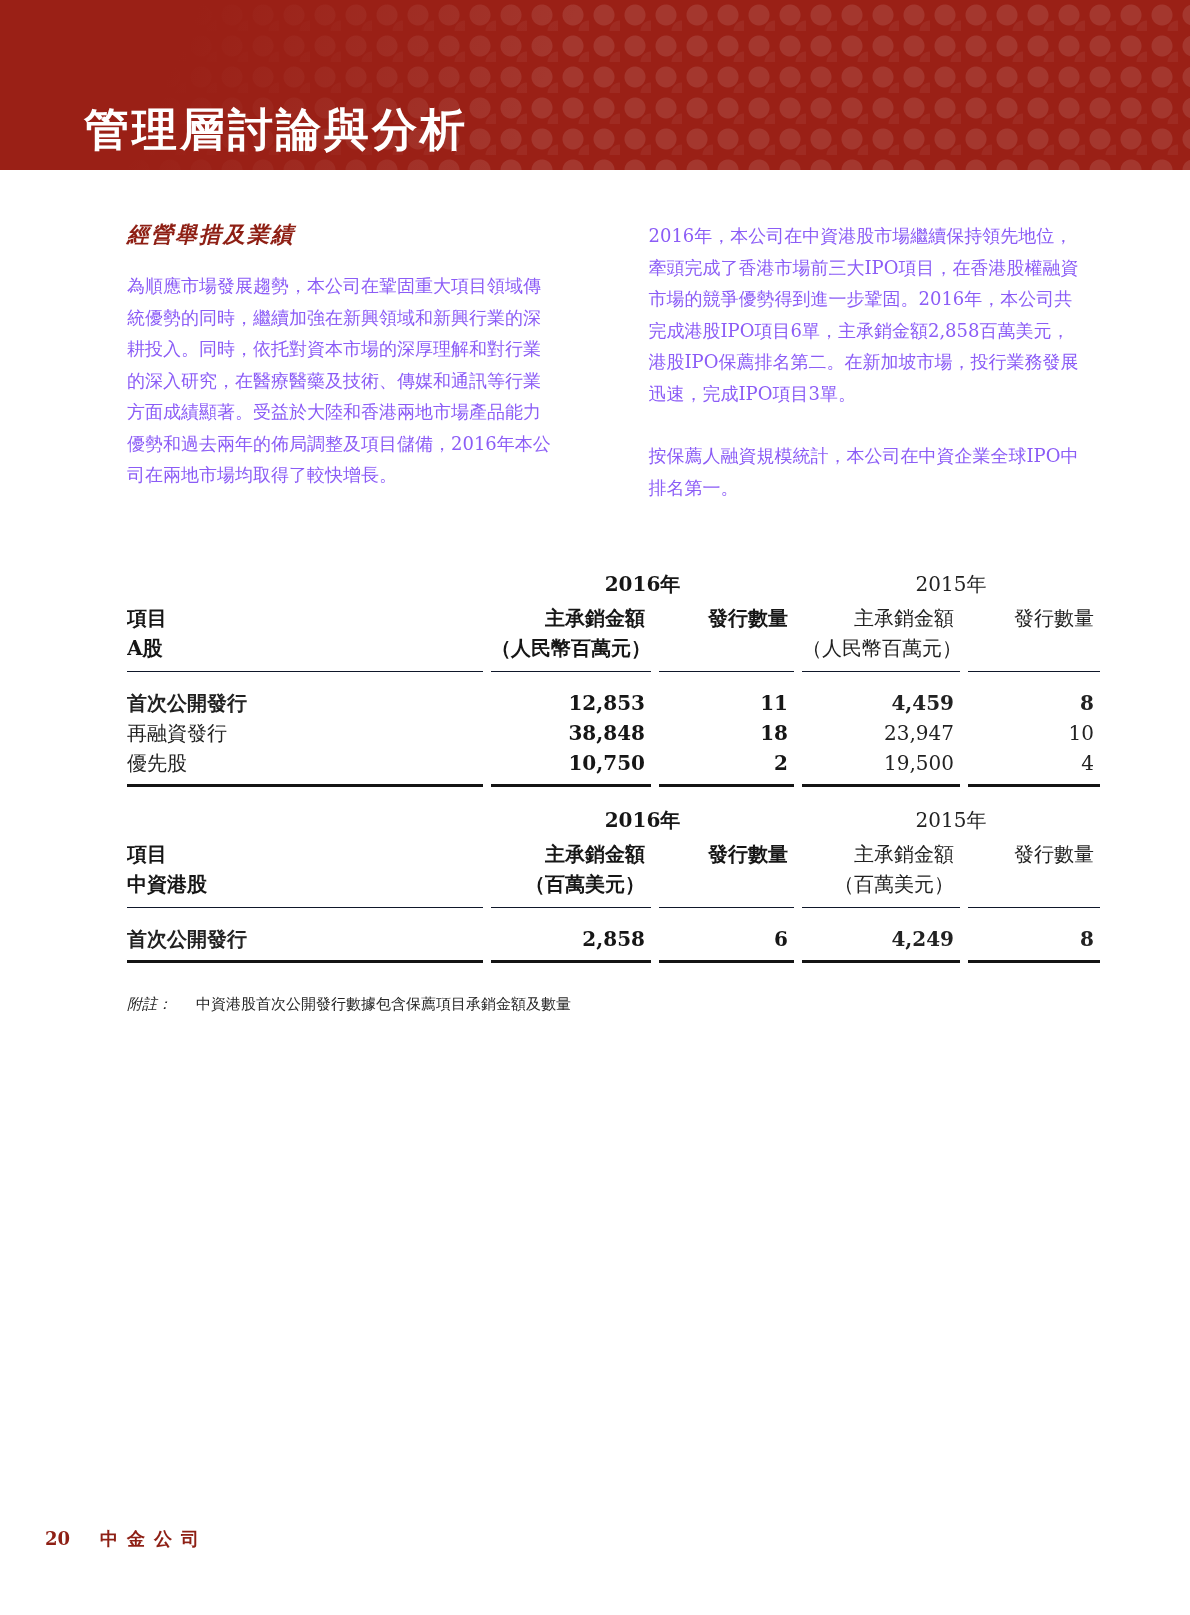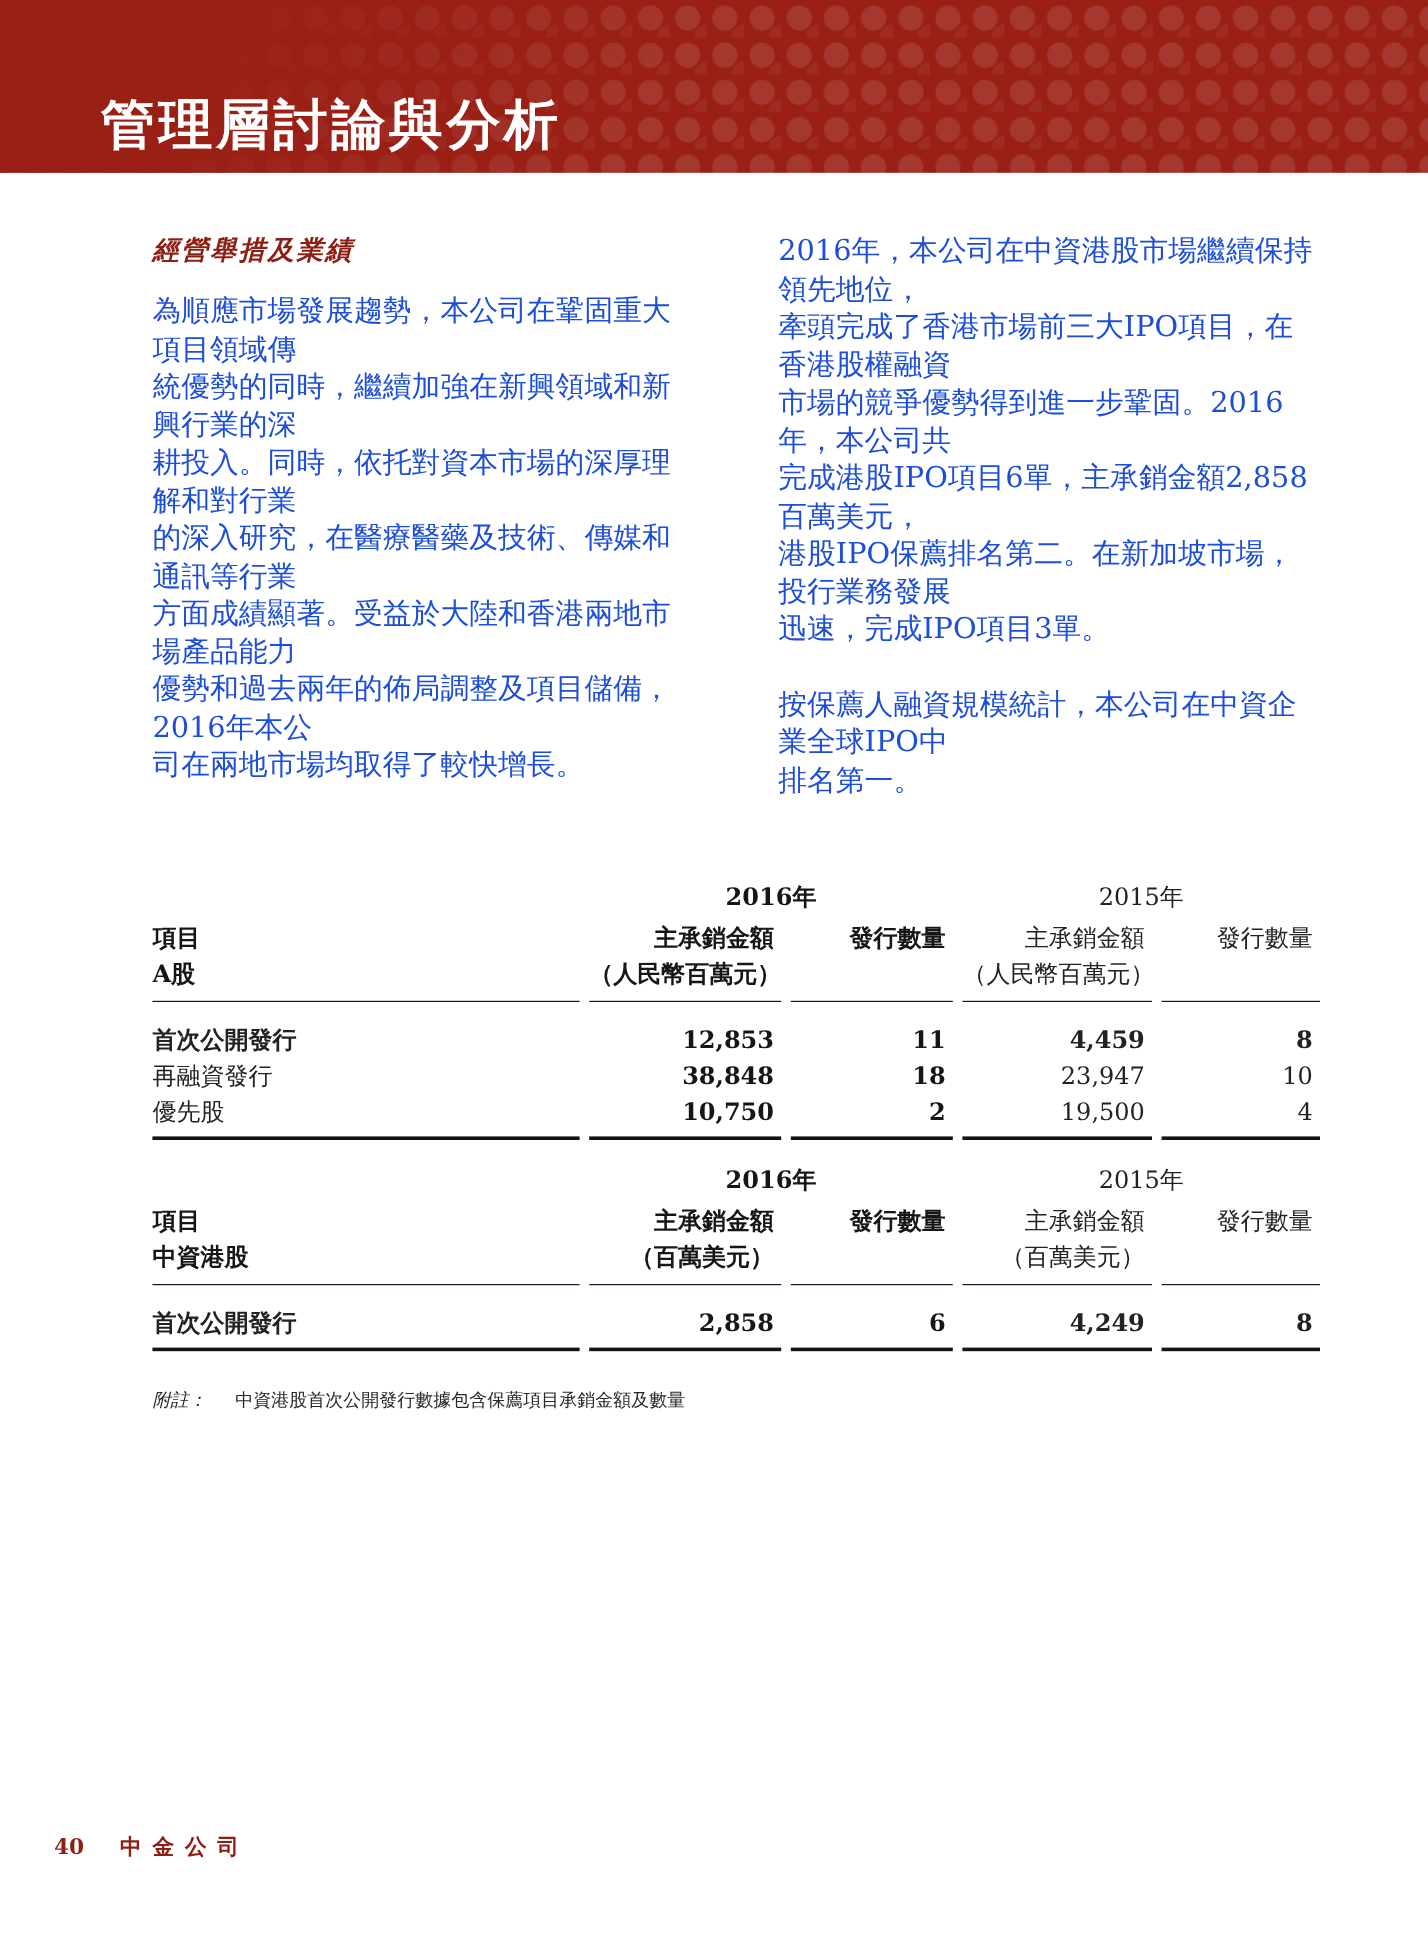--- a/index.html
+++ b/index.html
@@ -2,21 +2,21 @@
 <html lang="zh-Hant"><head>
 <meta charset="utf-8">
 <style>
   html,body{margin:0;padding:0;}
   body{
     width:1190px;height:1615px;position:relative;background:#ffffff;
     font-family:"DejaVu Serif","Liberation Serif",serif;color:#262626;
     overflow:hidden;
   }
   
-  .banner{position:relative;height:144px;background:#9a2016;overflow:hidden;}
+  .banner{position:relative;height:170px;background:#9a2016;overflow:hidden;}
   .banner .dots{
     position:absolute;inset:0;
     background-image:
       radial-gradient(circle 11px at 15px 15px, rgba(255,255,255,0.10) 10px, rgba(255,255,255,0) 11px),
       radial-gradient(circle 11px at 31px 31px, rgba(255,255,255,0.05) 10px, rgba(255,255,255,0) 11px);
     background-size:31px 31px,31px 31px;
   }
   .banner .dots::after{
     content:"";position:absolute;inset:0;
     background:linear-gradient(115deg,#9a2016 16%,rgba(154,32,22,0) 46%);
@@ -27,22 +27,22 @@
   }
   
   .content{padding:50px 92px 0 127px;}
   .columns{display:flex;gap:72px;}
   .col{width:460px;}
   .section-heading{
     margin:0 0 20px 0;font-size:22px;font-weight:700;font-style:italic;
     color:#8e1f14;letter-spacing:2px;
   }
   p.body{
-    margin:0;font-size:24px;line-height:31.5px;white-space:pre-line;
-    text-align:left;color:#1d4ed8;
+    margin:0;font-size:18px;line-height:31.5px;white-space:pre-line;
+    text-align:left;color:#8b5cf6;
   }
   p.body + p.body{margin-top:31px;}
   
   table.fin{
     border-collapse:separate;border-spacing:8px 0;table-layout:fixed;
     width:989px;margin:66px 0 0 -8px;font-size:20px;color:#222222;
   }
   table.fin + table.fin{margin-top:18px;}
   table.fin td{padding:0;vertical-align:bottom;overflow:hidden;white-space:nowrap;}
   .num{text-align:right;padding-right:6px !important;}
@@ -189,14 +189,14 @@
     </tbody>
   </table>
 
   <p class="footnote">
     <span class="fn-label">附註：</span><span>中資港股首次公開發行數據包含保薦項目承銷金額及數量</span>
   </p>
 
 </main>
 
 <footer class="page-footer">
-  <span class="num30">40</span><span class="company">中金公司</span>
+  <span class="num30">20</span><span class="company">中金公司</span>
 </footer>
 
 </body></html>

